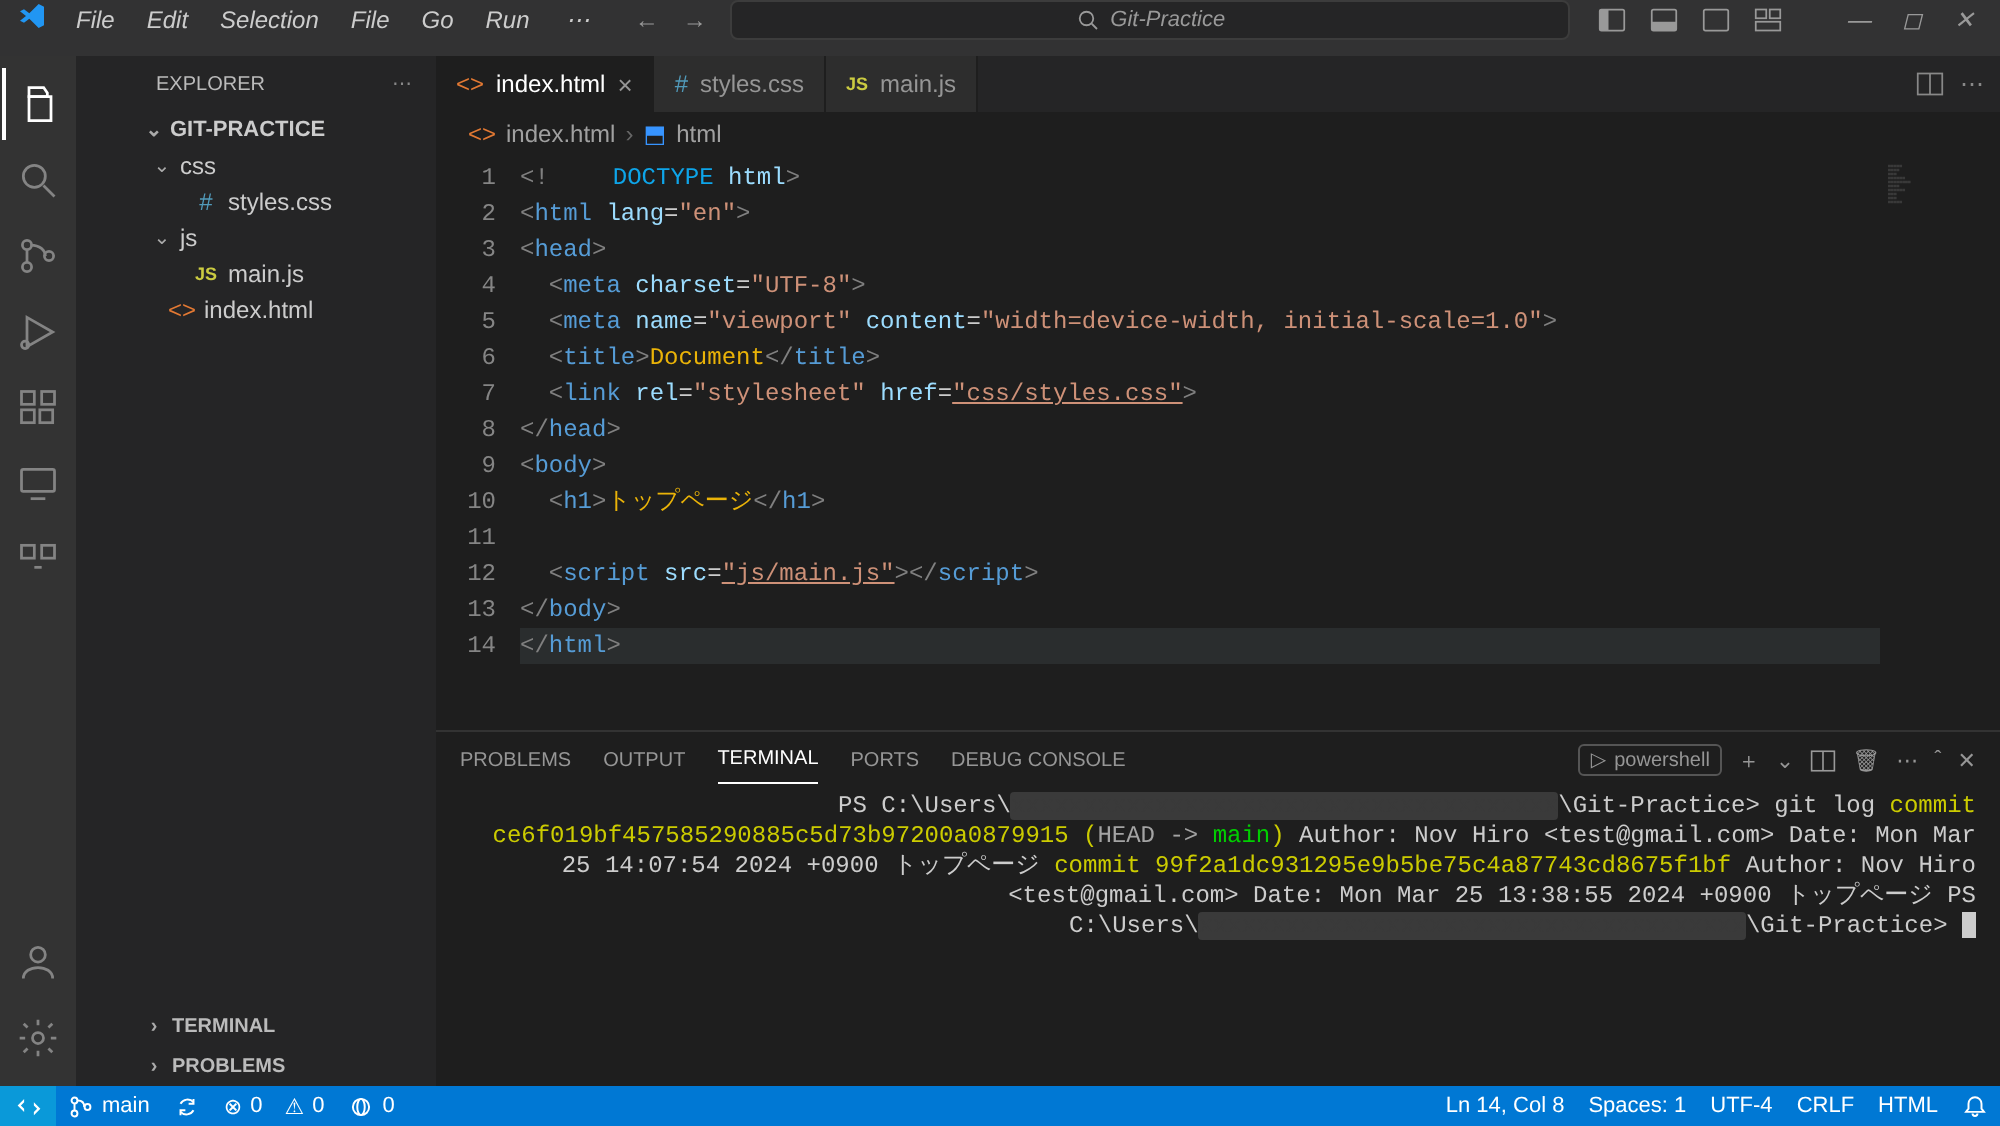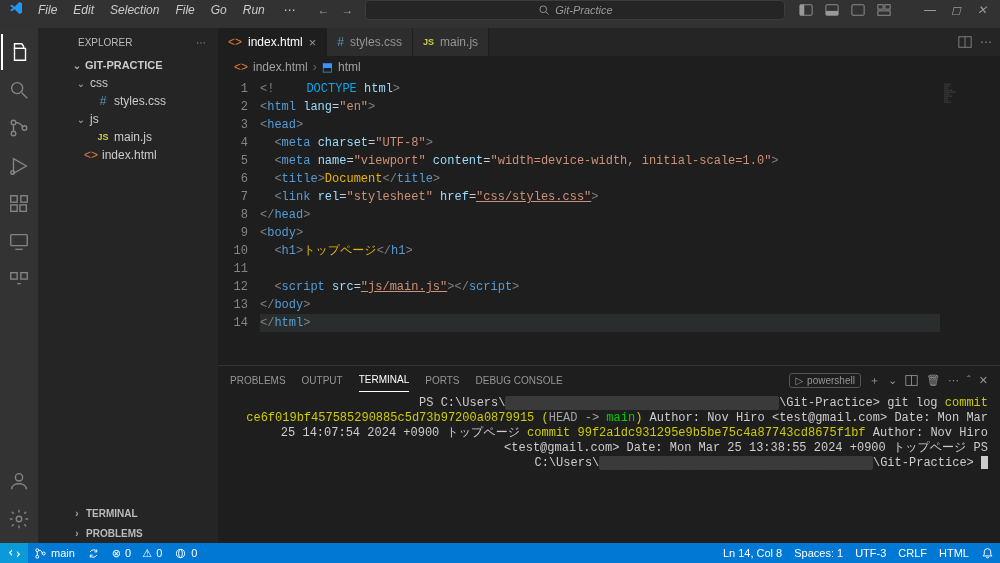--- a/index.html
+++ b/index.html
@@ -347,21 +347,21 @@
   <div class="status-item">
       <svg width="13" height="13" viewBox="0 0 16 16" fill="none" stroke="#fff" stroke-width="1.2">
         <circle cx="8" cy="8" r="5"></circle>
         <ellipse cx="8" cy="8" rx="2.3" ry="5"></ellipse>
       </svg>
       <span>0</span>
     </div>
   <div style="flex:1"></div>
   <div class="status-item">Ln 14, Col 8</div>
   <div class="status-item">Spaces: 1</div>
-  <div class="status-item">UTF-3</div>
+  <div class="status-item">UTF-4</div>
   <div class="status-item">CRLF</div>
   <div class="status-item">HTML</div>
   <div class="status-item">
       <svg width="13" height="13" viewBox="0 0 16 16" fill="none" stroke="#fff" stroke-width="1.2">
         <path d="M8 2a4 4 0 0 0-4 4v3l-1.5 2h11L12 9V6a4 4 0 0 0-4-4zM6.5 12a1.5 1.5 0 0 0 3 0"></path>
       </svg>
     </div>
 </div>
 
 </body></html>

